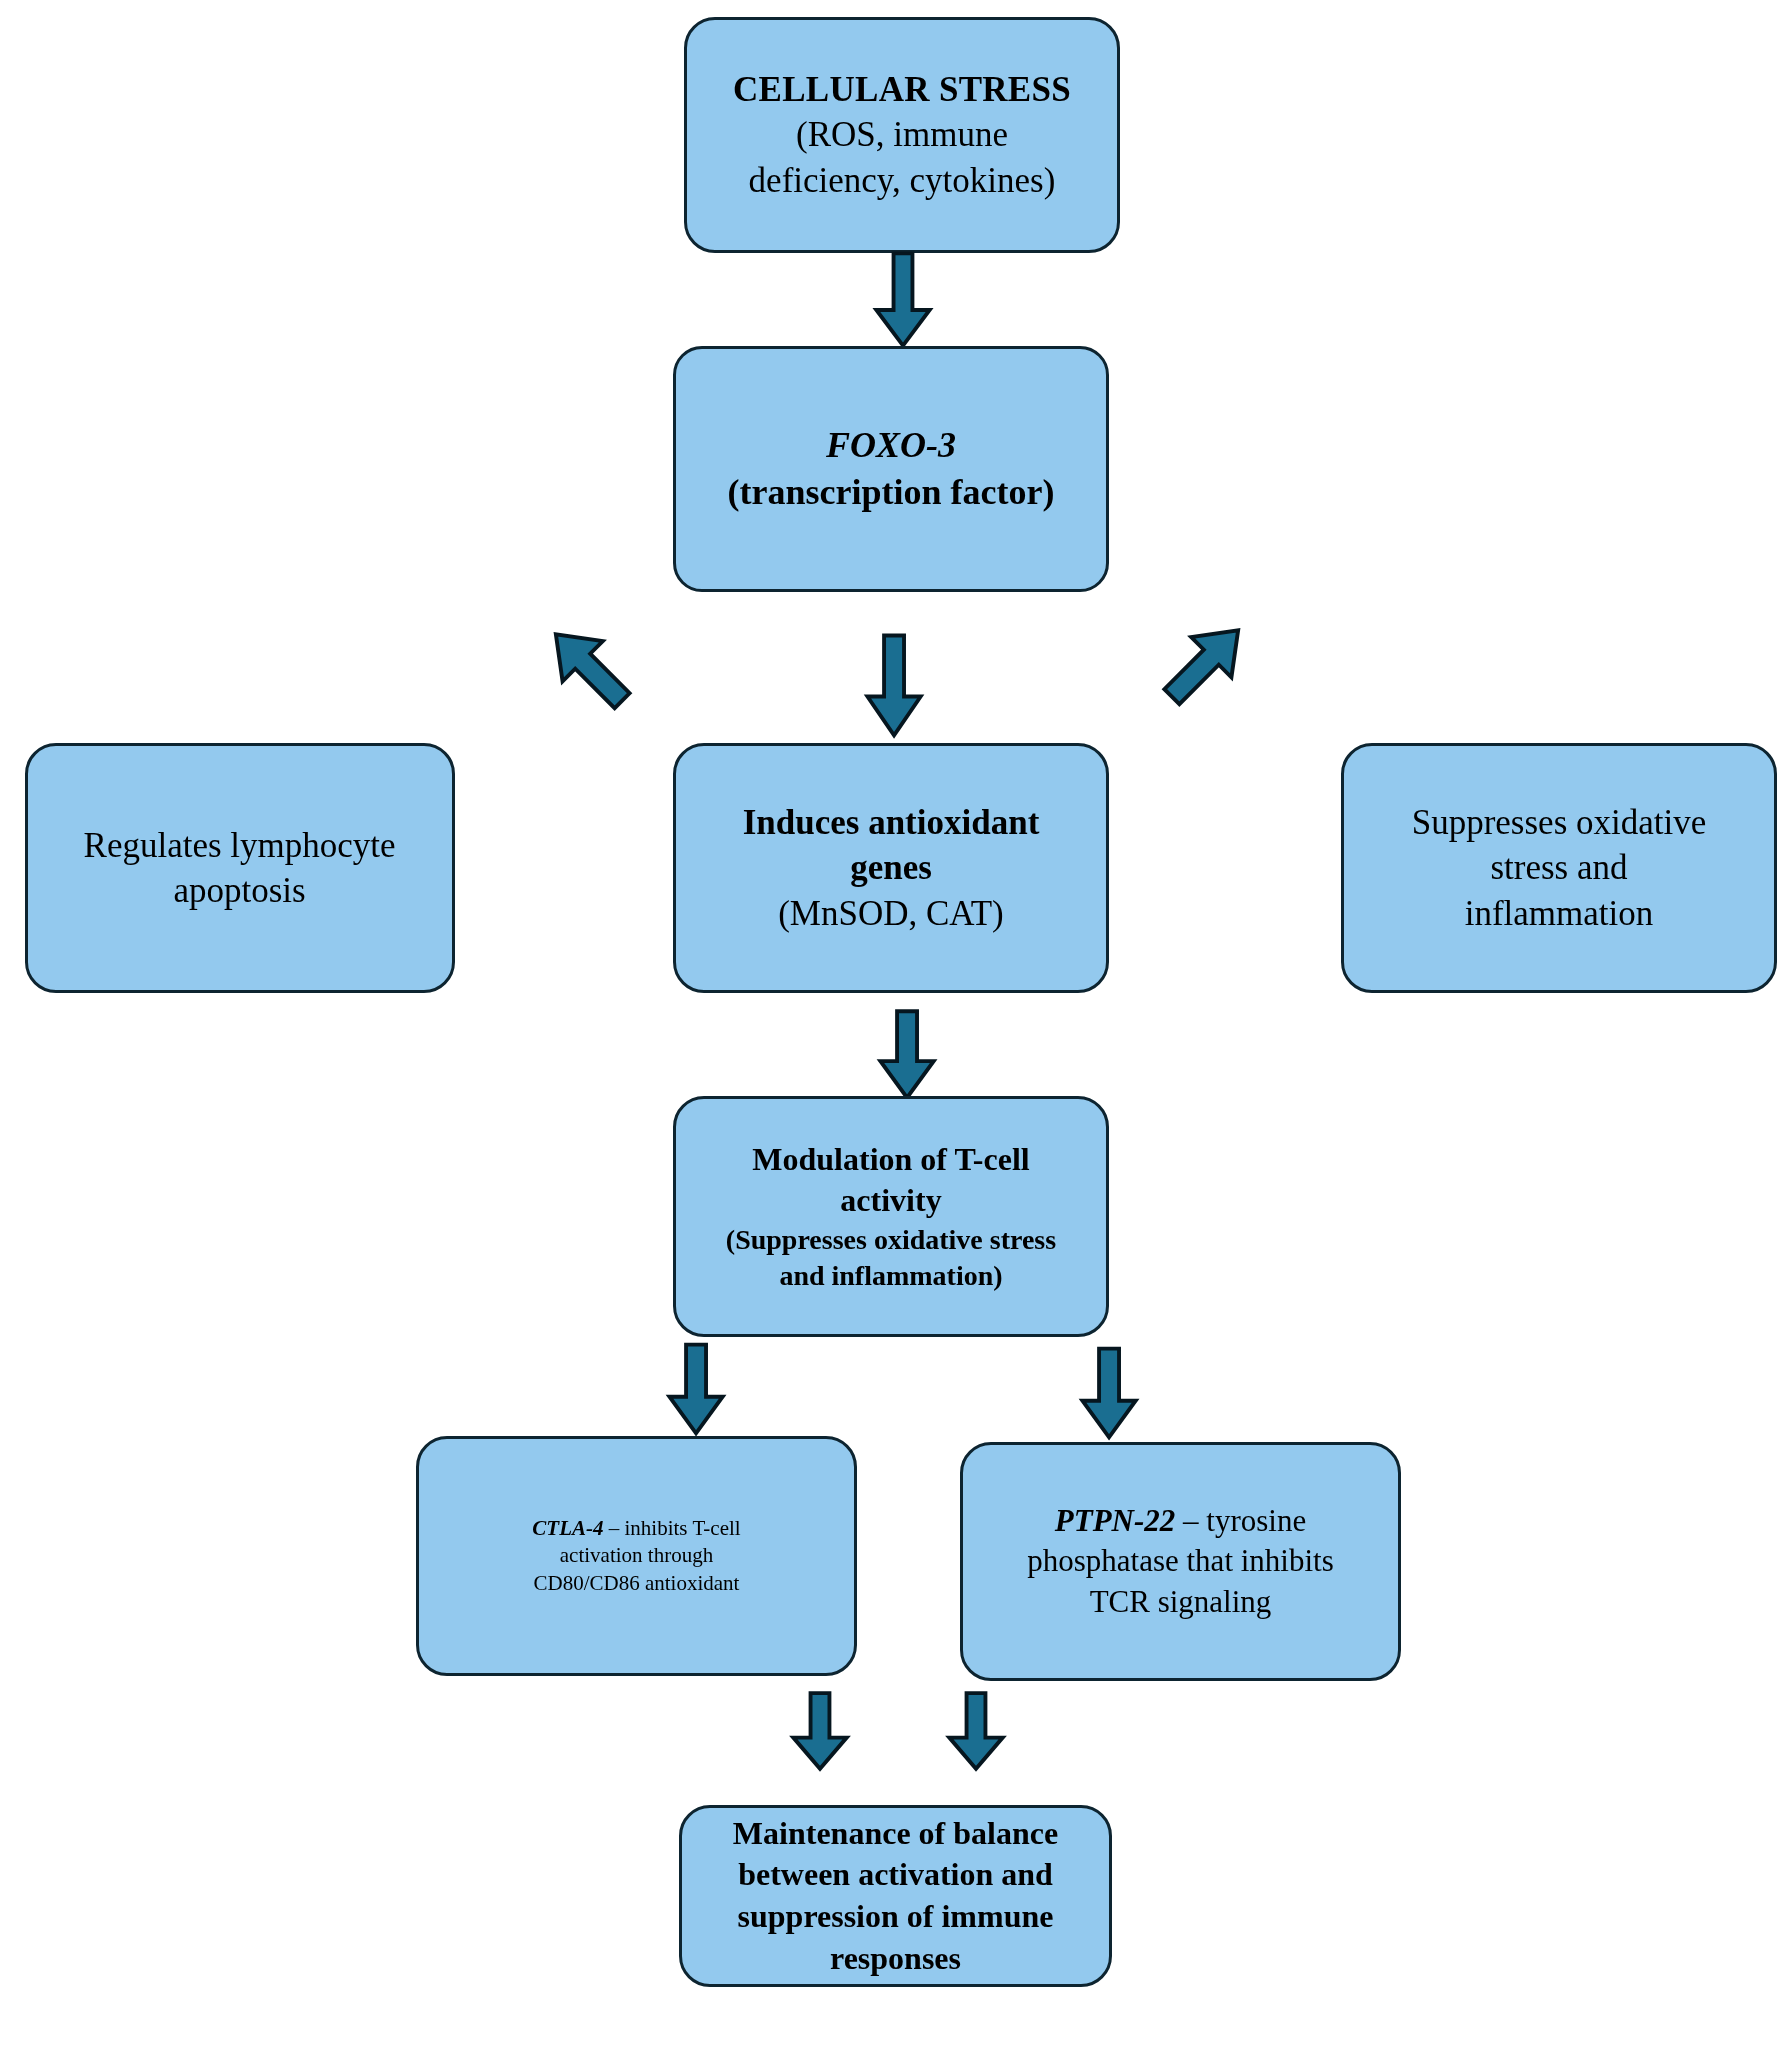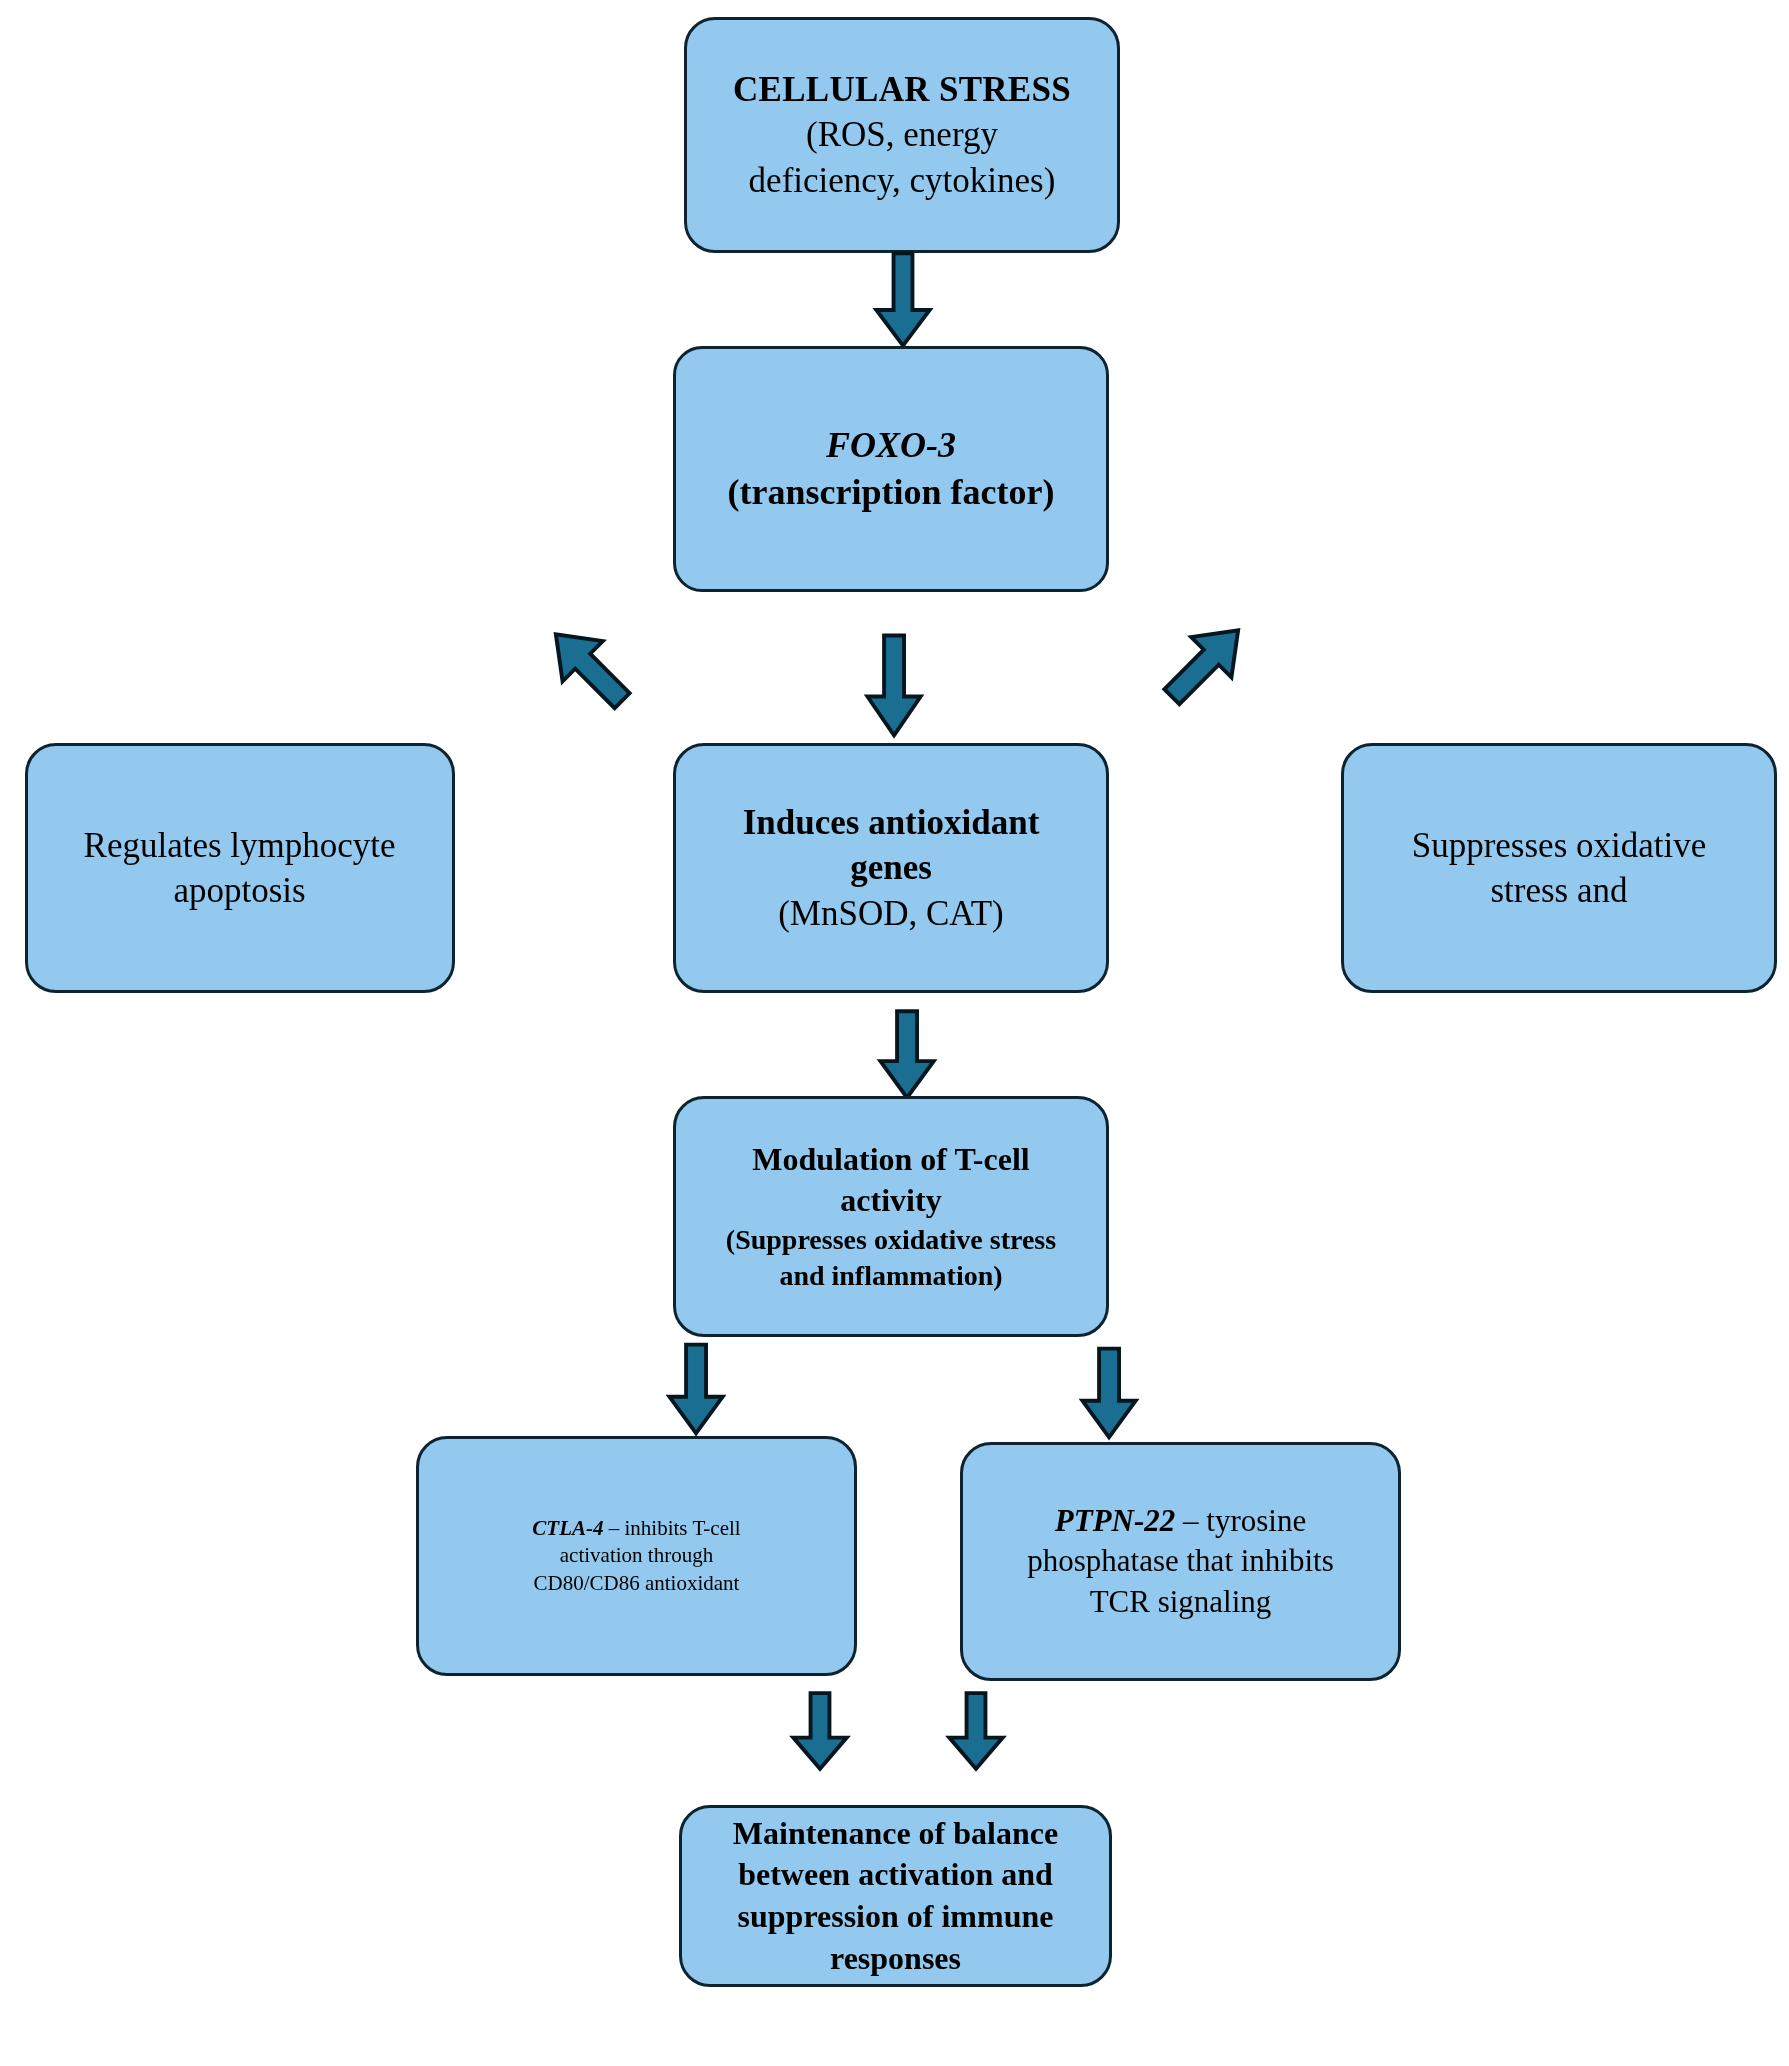--- a/index.html
+++ b/index.html
@@ -68,21 +68,21 @@
     stroke-linejoin: miter;
   }
 </style>
 </head>
 <body>
 
 <div id="canvas">
 
   <div class="node" id="node-cellular-stress">
     <span class="ln caps">CELLULAR STRESS</span>
-    <span class="ln regular">(ROS, energy</span>
+    <span class="ln regular">(ROS, immune</span>
     <span class="ln regular">deficiency, cytokines)</span>
   </div>
 
   <div class="arrow" id="arrow-stress-to-foxo3" style="left:873px; top:252px;">
     <svg width="60" height="96" viewBox="0 0 108 172">
       <path class="arrow-shape" d="M 37 2 L 71 2 L 71 104 L 102 104 L 54 168 L 6 104 L 37 104 Z"></path>
     </svg>
   </div>
 
   <div class="node" id="node-foxo3">
@@ -119,20 +119,21 @@
 
   <div class="node" id="node-antioxidant">
     <span class="ln bold">Induces antioxidant</span>
     <span class="ln bold">genes</span>
     <span class="ln regular">(MnSOD, CAT)</span>
   </div>
 
   <div class="node" id="node-suppresses">
     <span class="ln regular">Suppresses oxidative</span>
     <span class="ln regular">stress and</span>
+    <span class="ln regular">inflammation</span>
   </div>
 
   <div class="arrow" id="arrow-antioxidant-to-tcell" style="left:876px; top:1010px;">
     <svg width="61" height="90" viewBox="0 0 110 162">
       <path class="arrow-shape" d="M 38 2 L 74 2 L 74 92 L 104 92 L 56 158 L 8 92 L 38 92 Z"></path>
     </svg>
   </div>
 
   <div class="node" id="node-tcell">
     <span class="ln bold">Modulation of T-cell</span>

